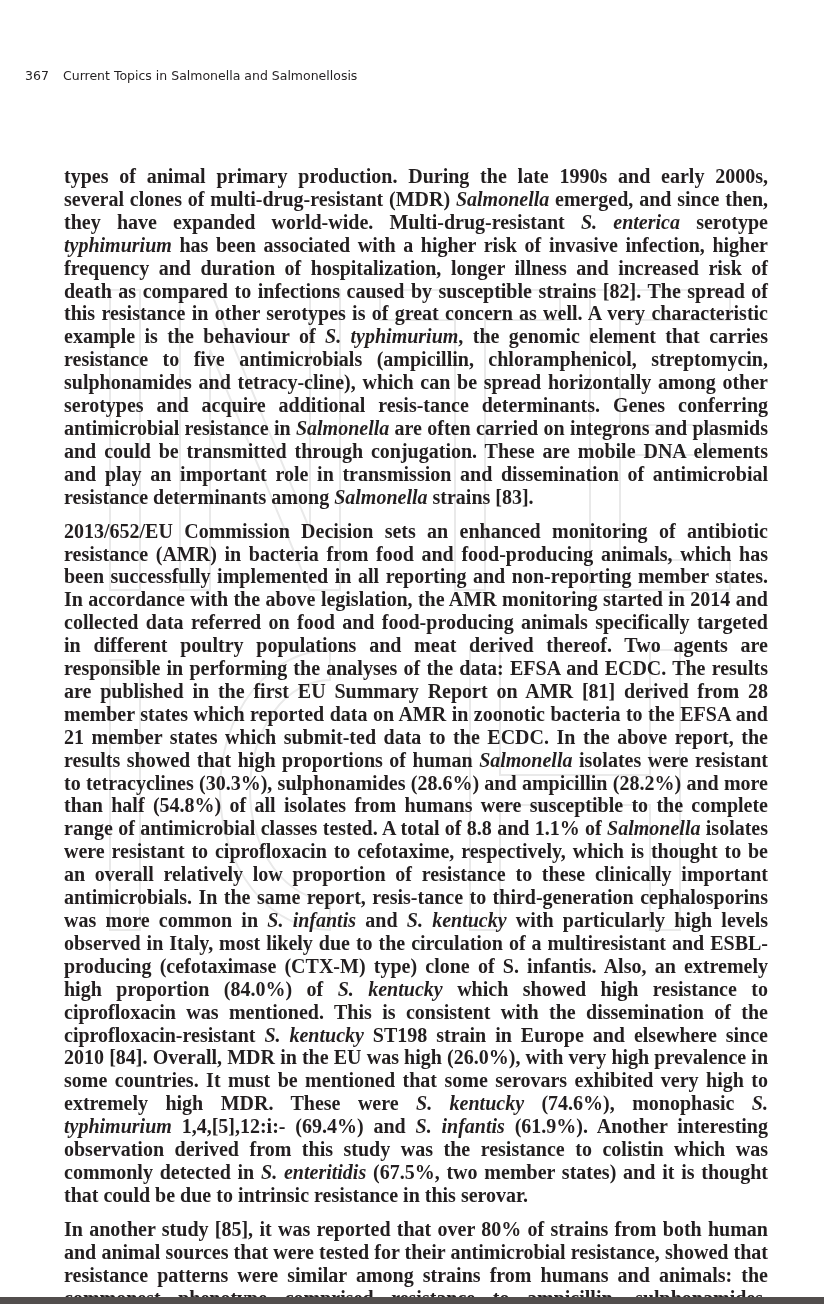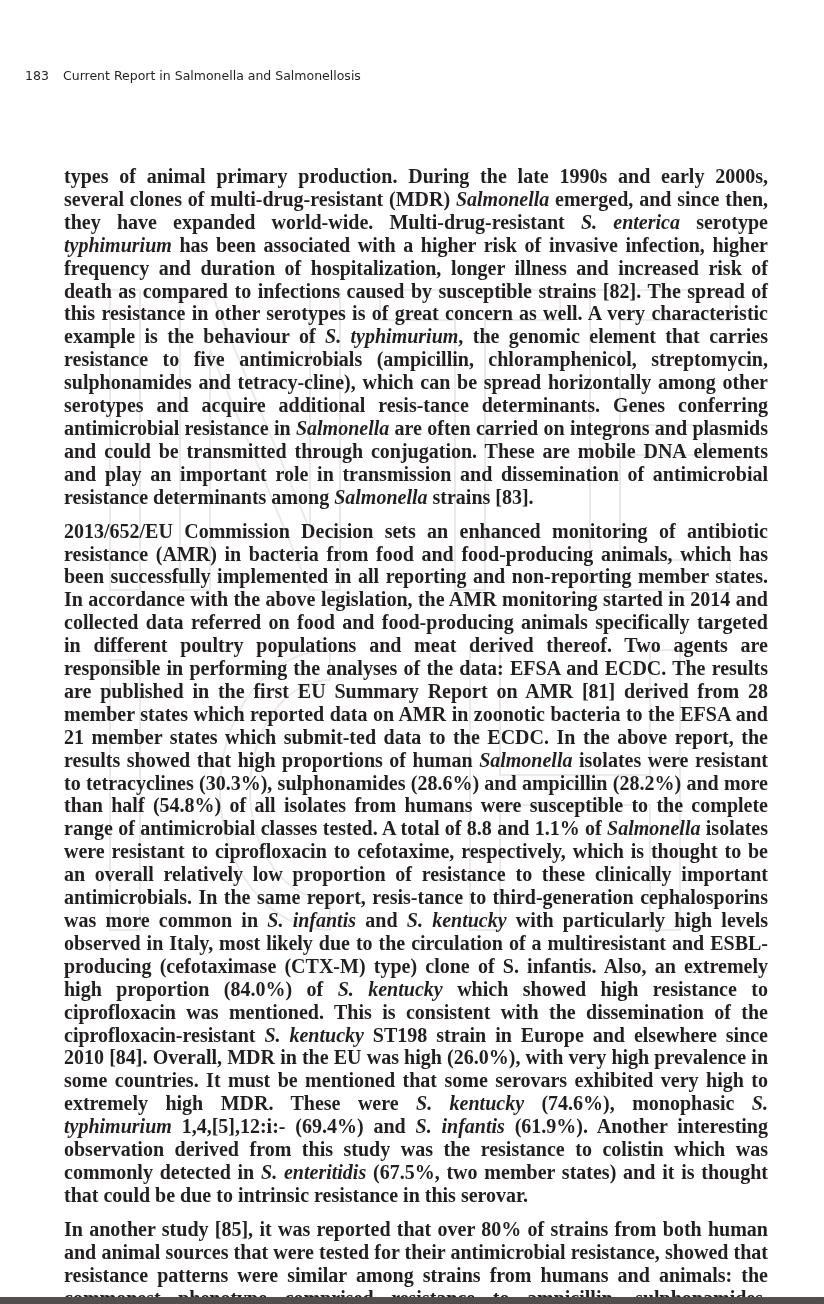--- a/index.html
+++ b/index.html
@@ -66,21 +66,21 @@
       top: 1297px;
       width: 824px;
       height: 7px;
       background: #524e4d;
     }
   </style>
 </head>
 <body>
 
 <div class="running-header">
-  <span class="page-number">183</span><span>Current Report in Salmonella and Salmonellosis</span>
+  <span class="page-number">367</span><span>Current Topics in Salmonella and Salmonellosis</span>
 </div>
 
 <svg class="watermark" viewBox="0 0 660 760" xmlns="http://www.w3.org/2000/svg">
   <g fill="none" stroke="#e9e9e9" stroke-width="2">
     <rect x="20" y="60" width="30" height="300"></rect>
     <path d="M90 360 L90 60 L120 60 L220 300 L220 60 L250 60 L250 360 L220 360 L120 120 L120 360 Z"></path>
     <path d="M290 60 L470 60 L470 90 L395 90 L395 360 L365 360 L365 90 L290 90 Z"></path>
     <path d="M500 60 L640 60 L640 90 L530 90 L530 195 L620 195 L620 225 L530 225 L530 330 L640 330 L640 360 L500 360 Z"></path>
     <path d="M240 420 A110 140 0 1 0 240 700 L240 670 A80 110 0 1 1 240 450 Z"></path>
     <path d="M380 420 L410 420 L410 545 L560 545 L560 420 L590 420 L590 700 L560 700 L560 575 L410 575 L410 700 L380 700 Z"></path>

